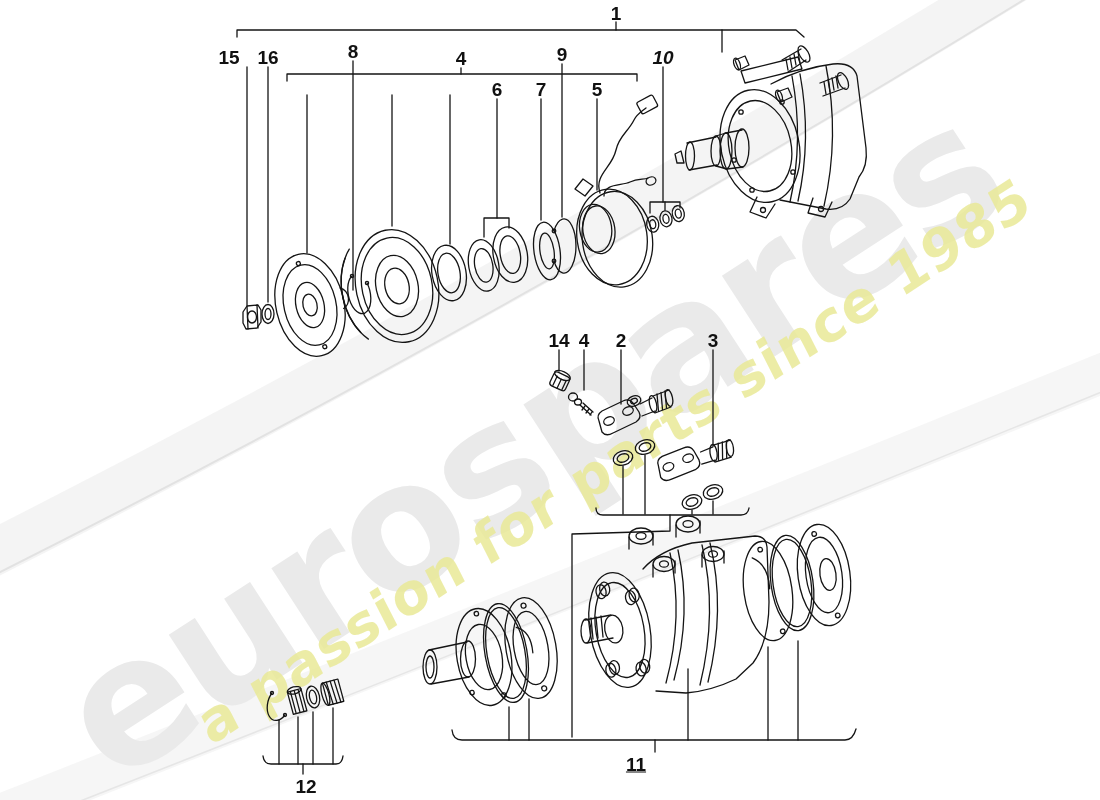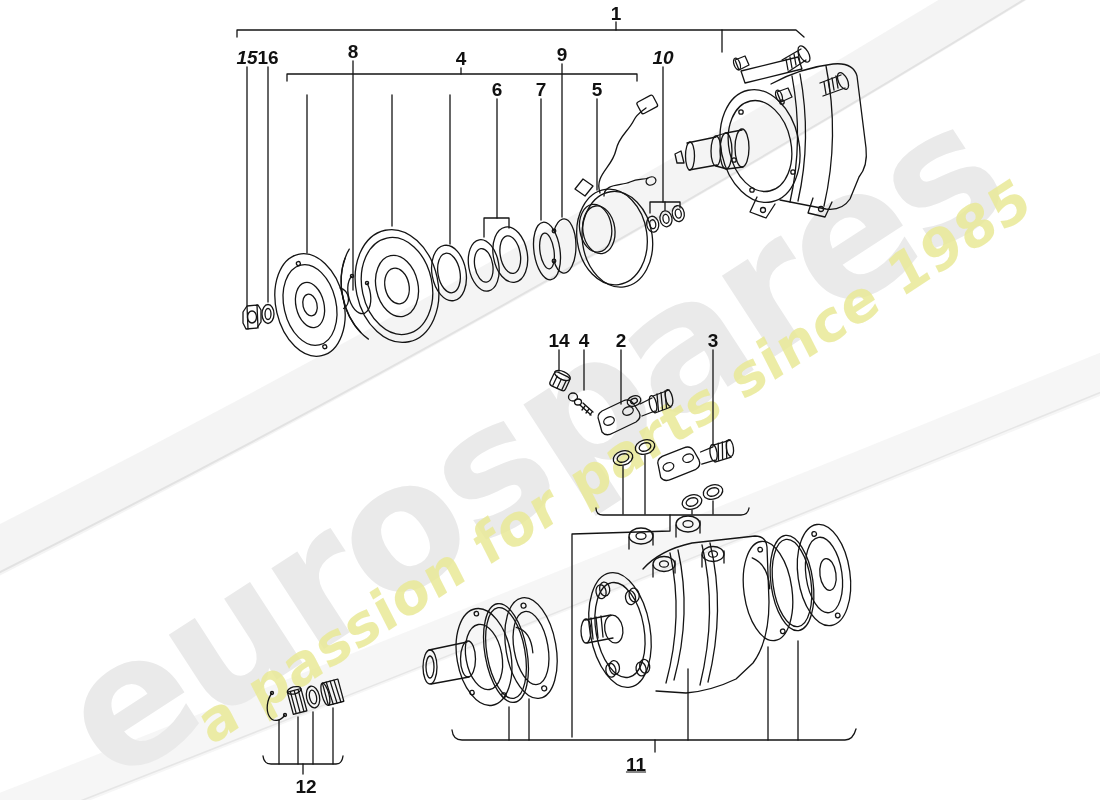--- a/index.html
+++ b/index.html
@@ -336,21 +336,21 @@
         <g transform="rotate(-15 332 692)">
           <path d="M325,681 L341,681 L341,704 L325,704 Z"></path>
           <ellipse cx="325" cy="692.5" rx="3.5" ry="11.5"></ellipse>
           <path d="M329,681 l1,23 M333,681 l1,23 M337,681 l1,23"></path>
         </g>
       </g>
     </g>
   </svg>
 
   <div class="plabel" style="left:616px;top:13px;">1</div>
-  <div class="plabel" style="left:247px;top:57px;font-style:italic;">15</div>
+  <div class="plabel" style="left:229px;top:57px;">15</div>
   <div class="plabel" style="left:268px;top:57px;">16</div>
   <div class="plabel" style="left:353px;top:51px;">8</div>
   <div class="plabel" style="left:461px;top:58px;">4</div>
   <div class="plabel" style="left:562px;top:54px;">9</div>
   <div class="plabel" style="left:497px;top:89px;">6</div>
   <div class="plabel" style="left:541px;top:89px;">7</div>
   <div class="plabel" style="left:597px;top:89px;">5</div>
   <div class="plabel" style="left:663px;top:57px;font-style:italic;">10</div>
   <div class="plabel" style="left:559px;top:340px;text-align:center;">14</div>
   <div class="plabel" style="left:584px;top:340px;">4</div>

